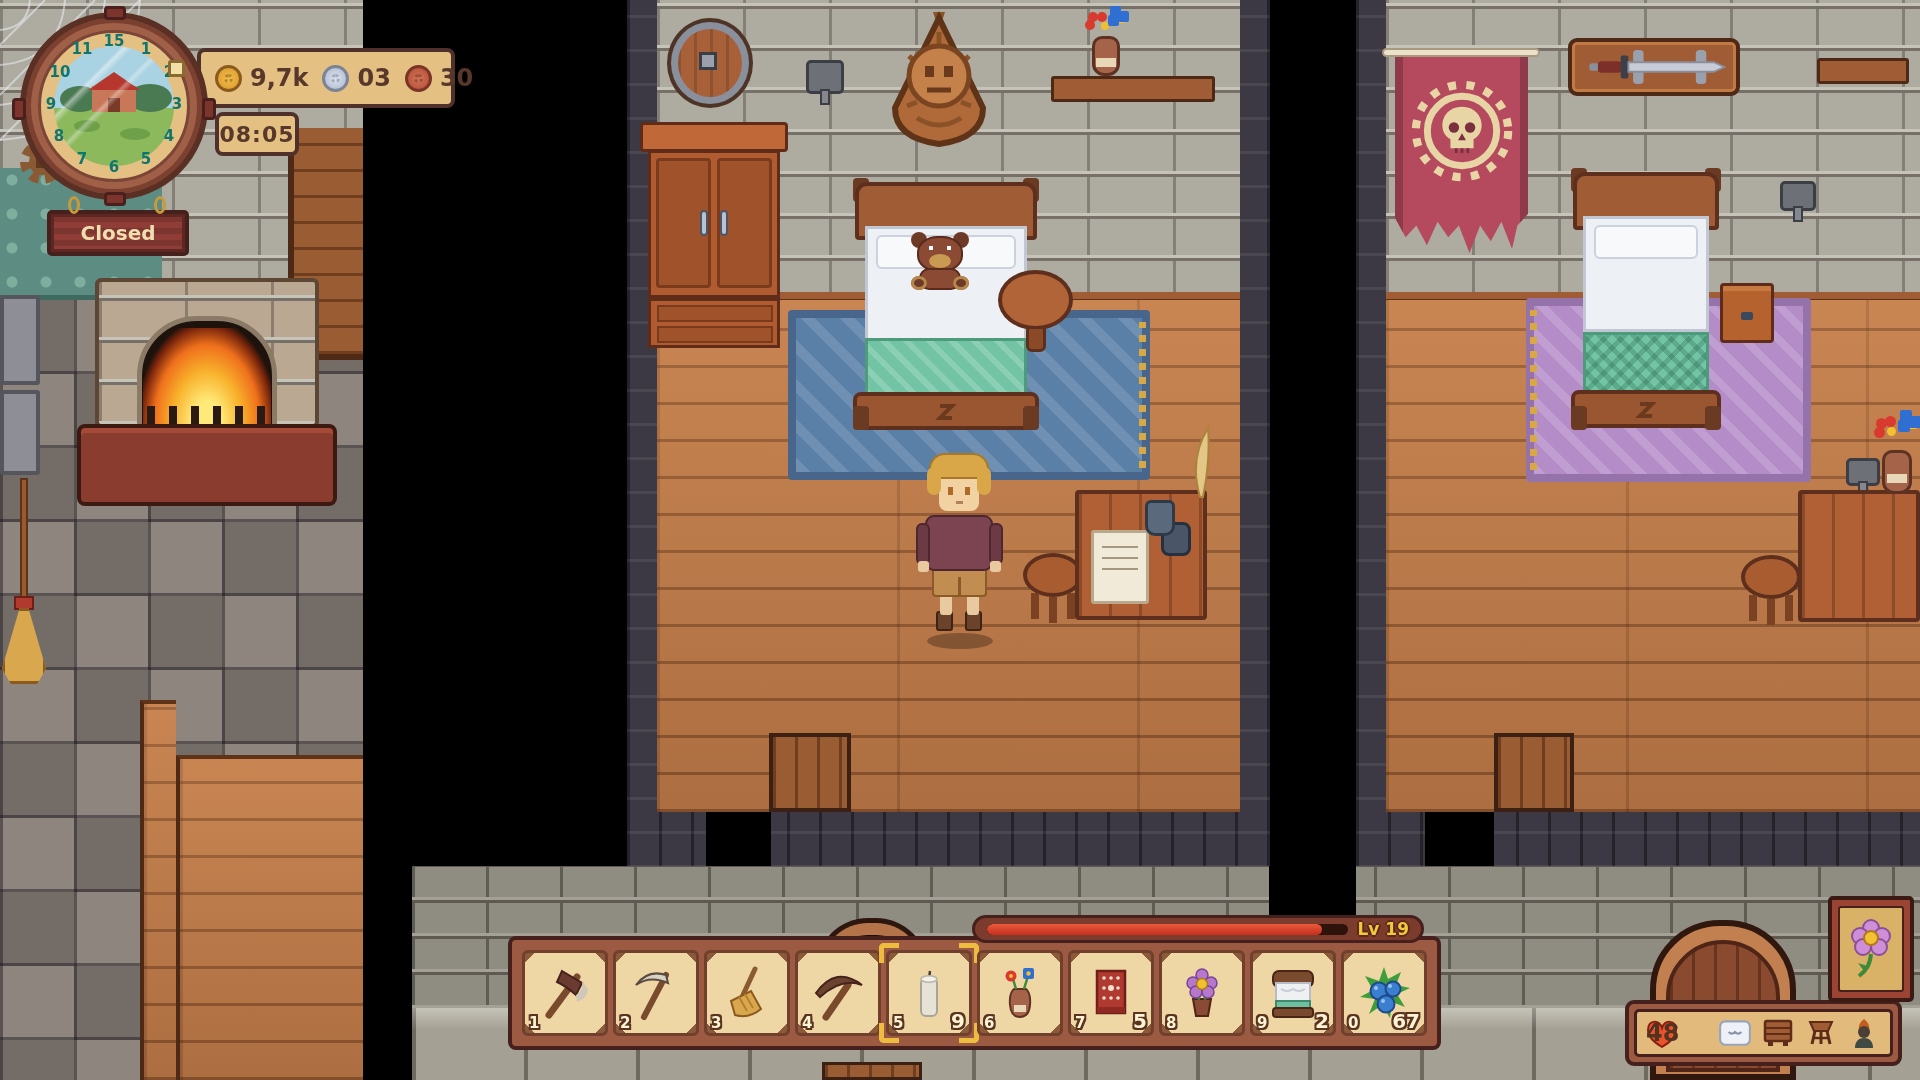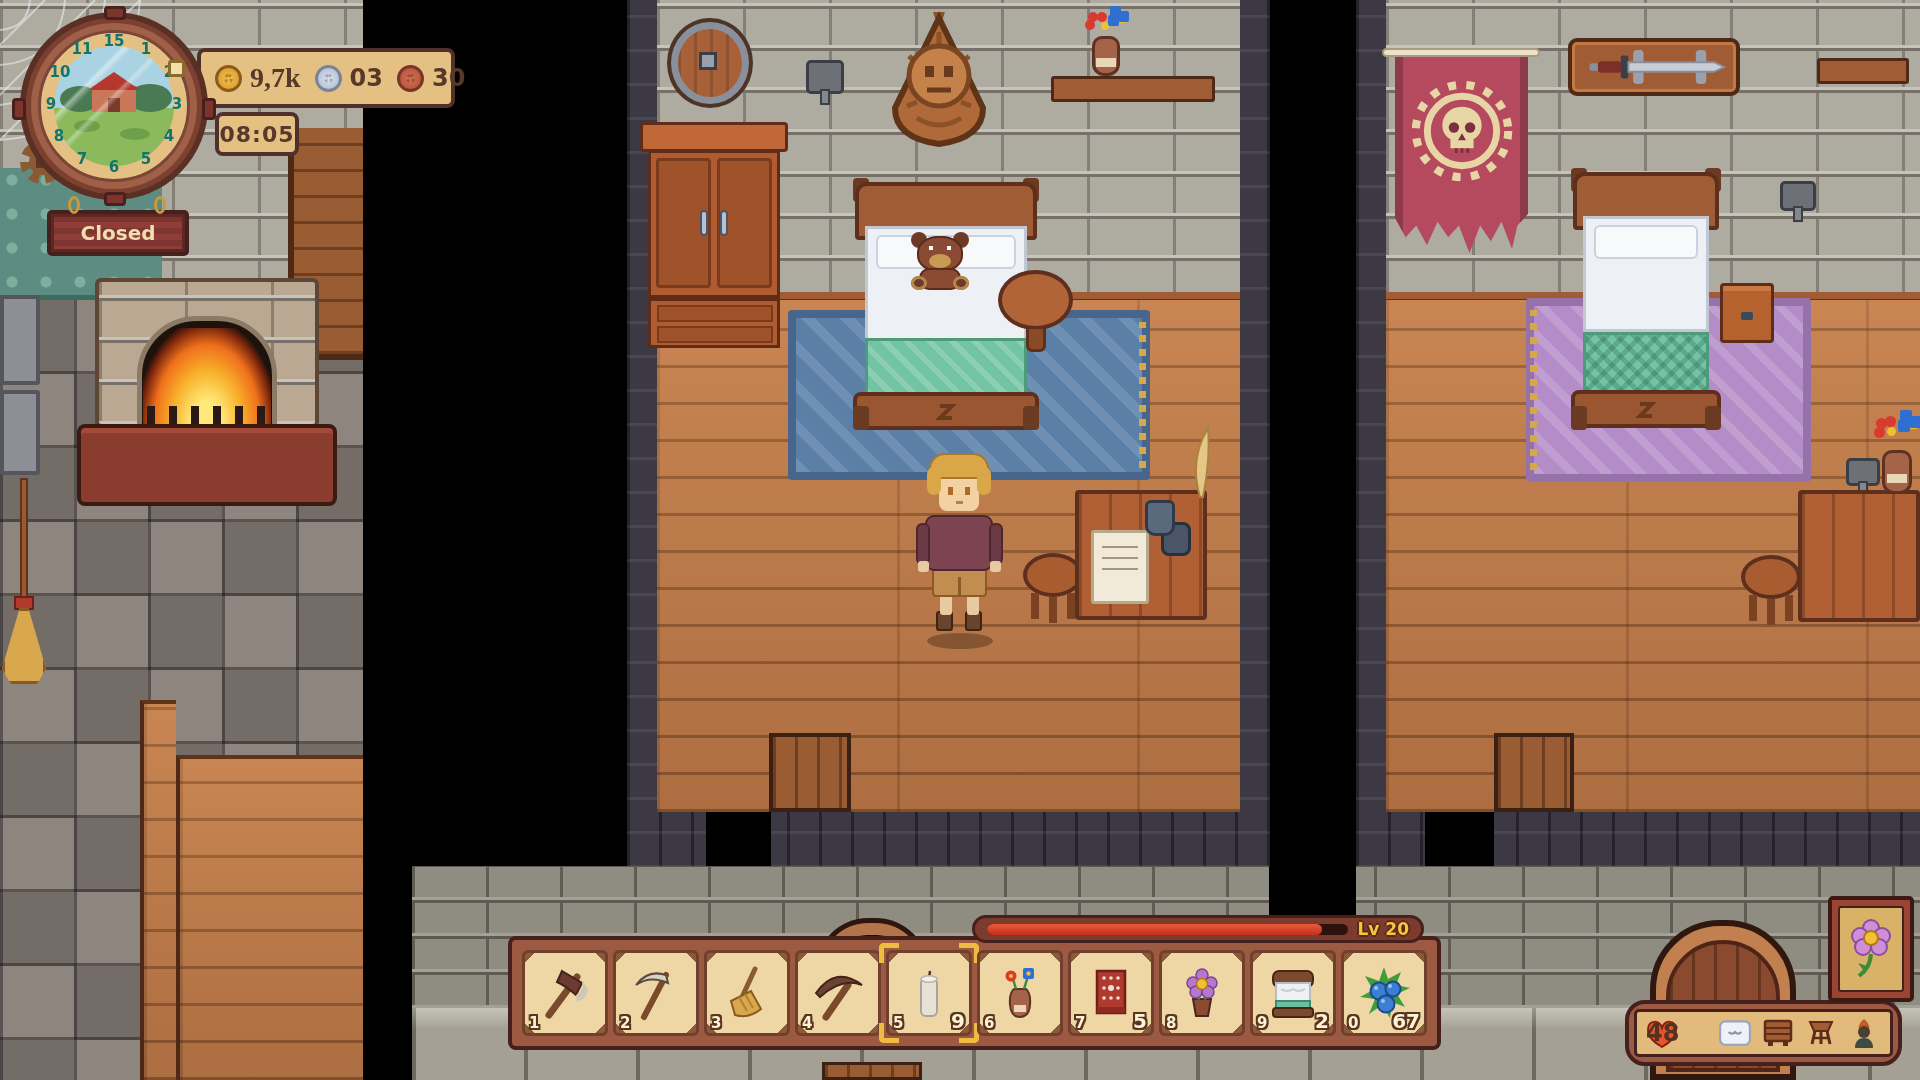--- a/index.html
+++ b/index.html
@@ -102,21 +102,21 @@
   .selbr .br2{right:0;bottom:0;border-bottom:5px solid #eebc3e;border-right:5px solid #eebc3e;border-radius:0 0 5px 0;}
 
   #xpbar{left:972px;top:915px;width:452px;height:28px;background:#7b3b2d;border:3px solid #45201d;
          border-radius:14px;display:flex;align-items:center;padding:0 12px;gap:10px;z-index:21;}
   #xptrack{position:relative!important;flex:1;height:11px;background:#2e120c;border-radius:6px;overflow:hidden;}
   #xpfill{position:absolute;left:0;top:0;bottom:0;background:linear-gradient(#ea5a3c,#c42e1e);border-radius:6px;}
   #xplabel{position:static!important;font-size:17px;font-weight:bold;color:#eec93e;
            text-shadow:-2px 0 #5e2718,2px 0 #5e2718,0 -2px #5e2718,0 2px #5e2718;}
 
   #statusbar{left:1625px;top:1000px;width:277px;height:66px;background:#9c5a43;border:4px solid #45201d;
-             border-radius:20px;padding:5px;z-index:22;}
+             border-radius:9px;padding:5px;z-index:22;}
   #statusbar .inner{position:static!important;display:flex;align-items:center;gap:9px;height:100%;
              background:#e2ba7c;border:3px solid #45201d;border-radius:5px;padding:0 9px;}
   #statusbar svg{position:static!important;flex:none;}
 
   #flowerframe{left:1828px;top:896px;width:86px;height:106px;background:#9c4434;border:4px solid #3a1a12;
                border-radius:5px;padding:6px;z-index:22;}
   #flowerframe .inner{position:static!important;display:flex;align-items:center;justify-content:center;
                width:100%;height:100%;background:#d9b267;border:2px solid #45201d;border-radius:3px;}
   #flowerframe svg{position:static!important;}
 
@@ -422,21 +422,21 @@
     </div>
     <div style="left:152px;top:52px;width:17px;height:17px;background:#f2e0a6;border:3px solid #8a6a2e;border-radius:3px;z-index:3;"></div>
     <div style="left:52px;top:188px;width:12px;height:18px;border:3px solid #c89a3c;border-radius:50%;z-index:1;"></div>
     <div style="left:138px;top:188px;width:12px;height:18px;border:3px solid #c89a3c;border-radius:50%;z-index:1;"></div>
   </div>
 
   <div class="tanbox" style="left:197px;top:48px;width:258px;height:60px;display:flex;align-items:center;gap:8px;padding:0 14px;z-index:29;">
     <div class="coin" style="position:relative;background:radial-gradient(#f2c14e,#d99426);border:3px solid #8a5a1e;">
         <i style="border:3px dotted #8a5a1e;"></i>
       </div>
-    <span class="hud-num" style="position:static;font-size:28px;font-family:Liberation Serif, serif;">9,7k</span>
+    <span class="hud-num" style="position:static;font-size:24px;">9,7k</span>
     <div class="coin" style="position:relative;background:radial-gradient(#dde4f0,#aab6cc);border:3px solid #7a8494;margin-left:6px;">
         <i style="border:3px dotted #7a8494;"></i>
       </div>
     <span class="hud-num" style="position:static;font-size:24px;">03</span>
     <div class="coin" style="position:relative;background:radial-gradient(#d4765a,#b04a32);border:3px solid #7a3526;margin-left:6px;">
         <i style="border:3px dotted #7a3526;"></i>
       </div>
     <span class="hud-num" style="position:static;font-size:24px;">30</span>
   </div>
 
@@ -446,21 +446,21 @@
 
   <div style="left:47px;top:210px;width:142px;height:46px;background:#7d3530;border:4px solid #45201d;border-radius:5px;display:flex;align-items:center;justify-content:center;z-index:28;
        background-image:repeating-linear-gradient(0deg,#8f3d36 0 6px,rgba(0,0,0,0) 6px 12px);box-shadow:inset 0 0 0 3px #5e2722;">
     <span style="position:static;font-size:20px;font-weight:bold;color:#f0ddb0;">Closed</span>
   </div>
 
   <div id="xpbar">
     <div id="xptrack">
       <div id="xpfill" style="width: 93%;"></div>
     </div>
-    <span id="xplabel">Lv 20</span>
+    <span id="xplabel">Lv 19</span>
   </div>
 
   <div id="hotbar">
     <div class="slot">
       <svg width="60" height="60" viewBox="0 0 60 60">
         <line x1="14" y1="52" x2="42" y2="14" stroke="#7a4a2c" stroke-width="7" stroke-linecap="round"></line>
         <path d="M27 8 L47 20 L41 32 Q31 23 22 19 Z" fill="#6b3a30" stroke="#46221c" stroke-width="2"></path>
         <path d="M41 32 Q49 28 47 18 L53 26 Q52 36 42 39 Z" fill="#cfc8ba"></path>
       </svg>
       <span class="n outline-txt">1</span>

